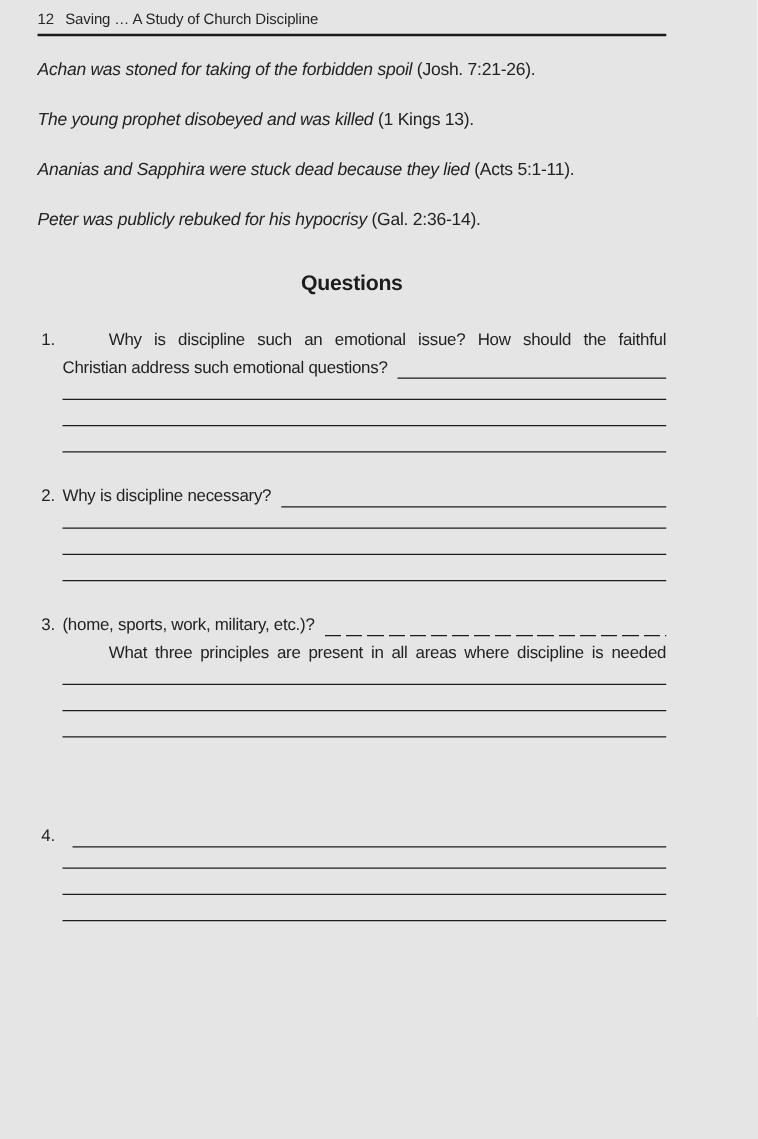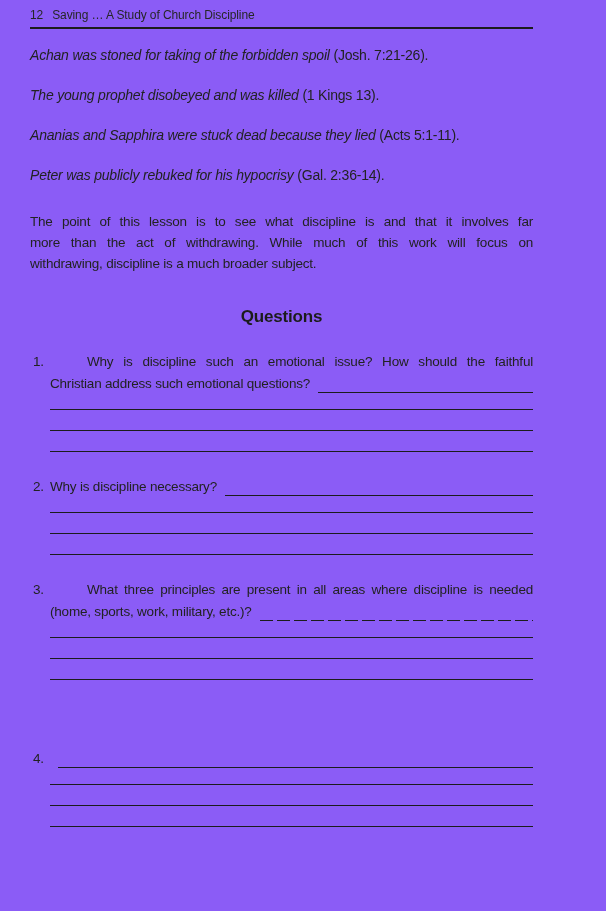--- a/index.html
+++ b/index.html
@@ -1,18 +1,18 @@
 <!DOCTYPE html>
 <html><head>
 <meta charset="utf-8">
 <style>
   html,body{margin:0;padding:0;background:#ffffff;}
   .page{
     width:606px;height:911px;box-sizing:border-box;
-    padding:8px 73px 0 30px;background:#8b5cf6;overflow:hidden;
+    padding:8px 73px 0 30px;background:#e5e5e5;overflow:hidden;
     font-family:"Liberation Sans", sans-serif;color:#222;position:relative;
   }
   .header{
     display:flex;gap:9px;align-items:baseline;
     font-size:12px;line-height:15px;letter-spacing:-0.1px;
     padding-bottom:4px;border-bottom:2px solid #1c1c1c;color:#262626;
   }
   .statements{margin-top:17px;}
   .statement{
     font-size:14px;font-style:italic;line-height:18px;
@@ -55,25 +55,20 @@
     <span>Saving … A Study of Church Discipline</span>
   </div>
 
   <div class="statements" id="statements">
       <div class="statement"><span class="stxt">Achan was stoned for taking of the forbidden spoil</span><span class="ref"> (Josh. 7:21-26).</span></div>
       <div class="statement"><span class="stxt">The young prophet disobeyed and was killed</span><span class="ref"> (1 Kings 13).</span></div>
       <div class="statement"><span class="stxt">Ananias and Sapphira were stuck dead because they lied</span><span class="ref"> (Acts 5:1-11).</span></div>
       <div class="statement"><span class="stxt">Peter was publicly rebuked for his hypocrisy</span><span class="ref"> (Gal. 2:36-14).</span></div>
     </div>
 
-  <div class="para" id="para">
-      <div class="t-line jl">The point of this lesson is to see what discipline is and that it involves far</div>
-      <div class="t-line jl">more than the act of withdrawing. While much of this work will focus on</div>
-      <div class="t-line">withdrawing, discipline is a much broader subject.</div>
-    </div>
 
   <div class="qheading">Questions</div>
 
   <div class="questions" id="questions">
       <div class="question">
         <div class="q-num">1.</div>
         <div class="q-body">
           <div class="q-line jl">Why is discipline such an emotional issue? How should the faithful</div>
           <div class="q-line with-blank">
             <span class="q-text">Christian address such emotional questions?</span>
@@ -92,25 +87,25 @@
             <span class="inline-blank solid"></span>
           </div>
           <div class="answer-line first"></div>
           <div class="answer-line"></div>
           <div class="answer-line"></div>
         </div>
       </div>
       <div class="question">
         <div class="q-num">3.</div>
         <div class="q-body">
-          <div class="q-line jl">What three principles are present in all areas where discipline is needed</div>
           <div class="q-line with-blank">
             <span class="q-text">(home, sports, work, military, etc.)?</span>
             <span class="inline-blank dashed"></span>
           </div>
+          <div class="q-line jl">What three principles are present in all areas where discipline is needed</div>
           <div class="answer-line first"></div>
           <div class="answer-line"></div>
           <div class="answer-line"></div>
         </div>
       </div>
       <div class="question">
         <div class="q-num">4.</div>
         <div class="q-body">
           <div class="q-line with-blank">
             <span class="inline-blank solid"></span>

